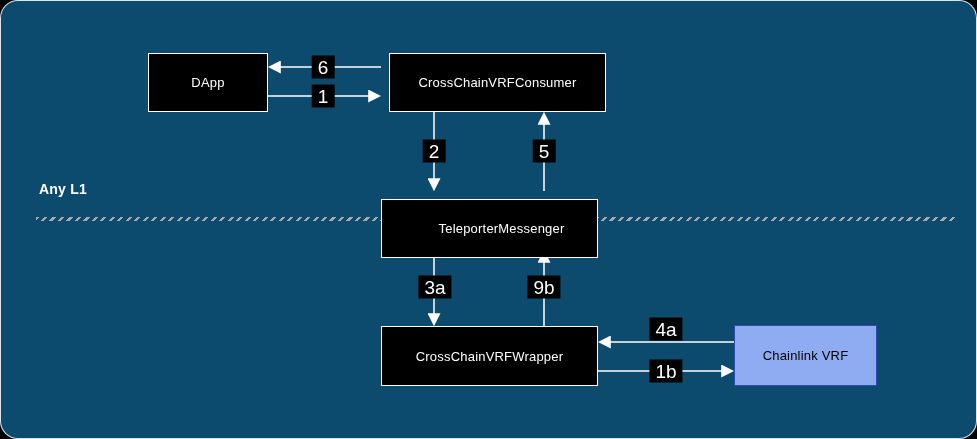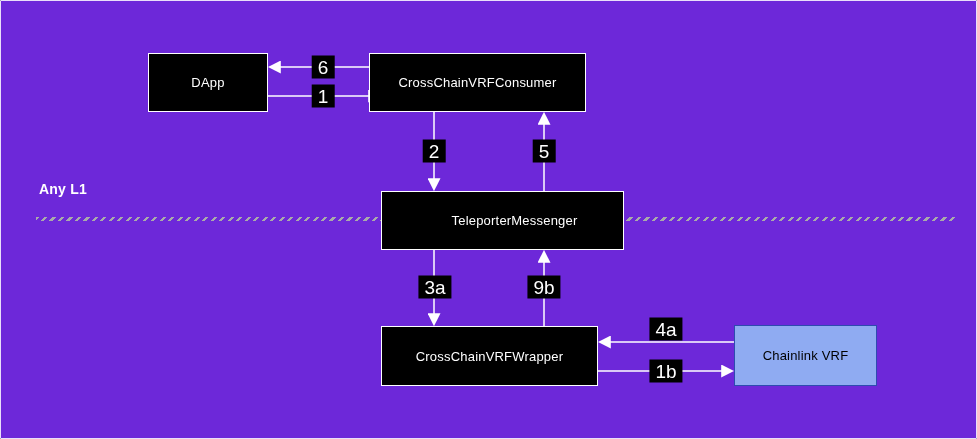--- a/index.html
+++ b/index.html
@@ -8,23 +8,23 @@
   html,body{
     margin:0;
     padding:0;
     background:#000;
     font-family:"Liberation Sans", sans-serif;
   }
   .canvas{
     position:relative;
     width:977px;
     height:439px;
-    background:#6d28d9;
+    background:#0c4a6e;
     border:1px solid rgba(255,255,255,0.85);
-    border-radius:1px;
+    border-radius:18px;
     box-sizing:border-box;
     overflow:hidden;
   }
   
   .divider{
     position:absolute;
     left:35px;
     top:216px;
     width:921px;
     height:4px;
@@ -48,22 +48,22 @@
     box-sizing:border-box;
     background:#000;
     border:1.5px solid #fff;
     color:#fff;
     font-size:13px;
     letter-spacing:0.2px;
     z-index:3;
     text-align:center;
   }
   .node-dapp      {left:147px; top:52px; width:120px; height:59px;}
-  .node-consumer  {left:368px; top:52px; width:217px; height:59px;}
-  .node-messenger {left:380px; top:190px; width:243px; height:59px;padding-left:24px;}
+  .node-consumer  {left:388px; top:52px; width:217px; height:59px;}
+  .node-messenger {left:380px; top:198px; width:217px; height:59px;padding-left:24px;}
   .node-wrapper   {left:380px; top:325px; width:217px; height:60px;}
   .node-chainlink {left:733px; top:324px; width:143px; height:61px;}
 
   .edge-label{
     position:absolute;
     transform:translate(-50%,-50%);
     background:#000;
     color:#fff;
     font-size:19px;
     line-height:1;

